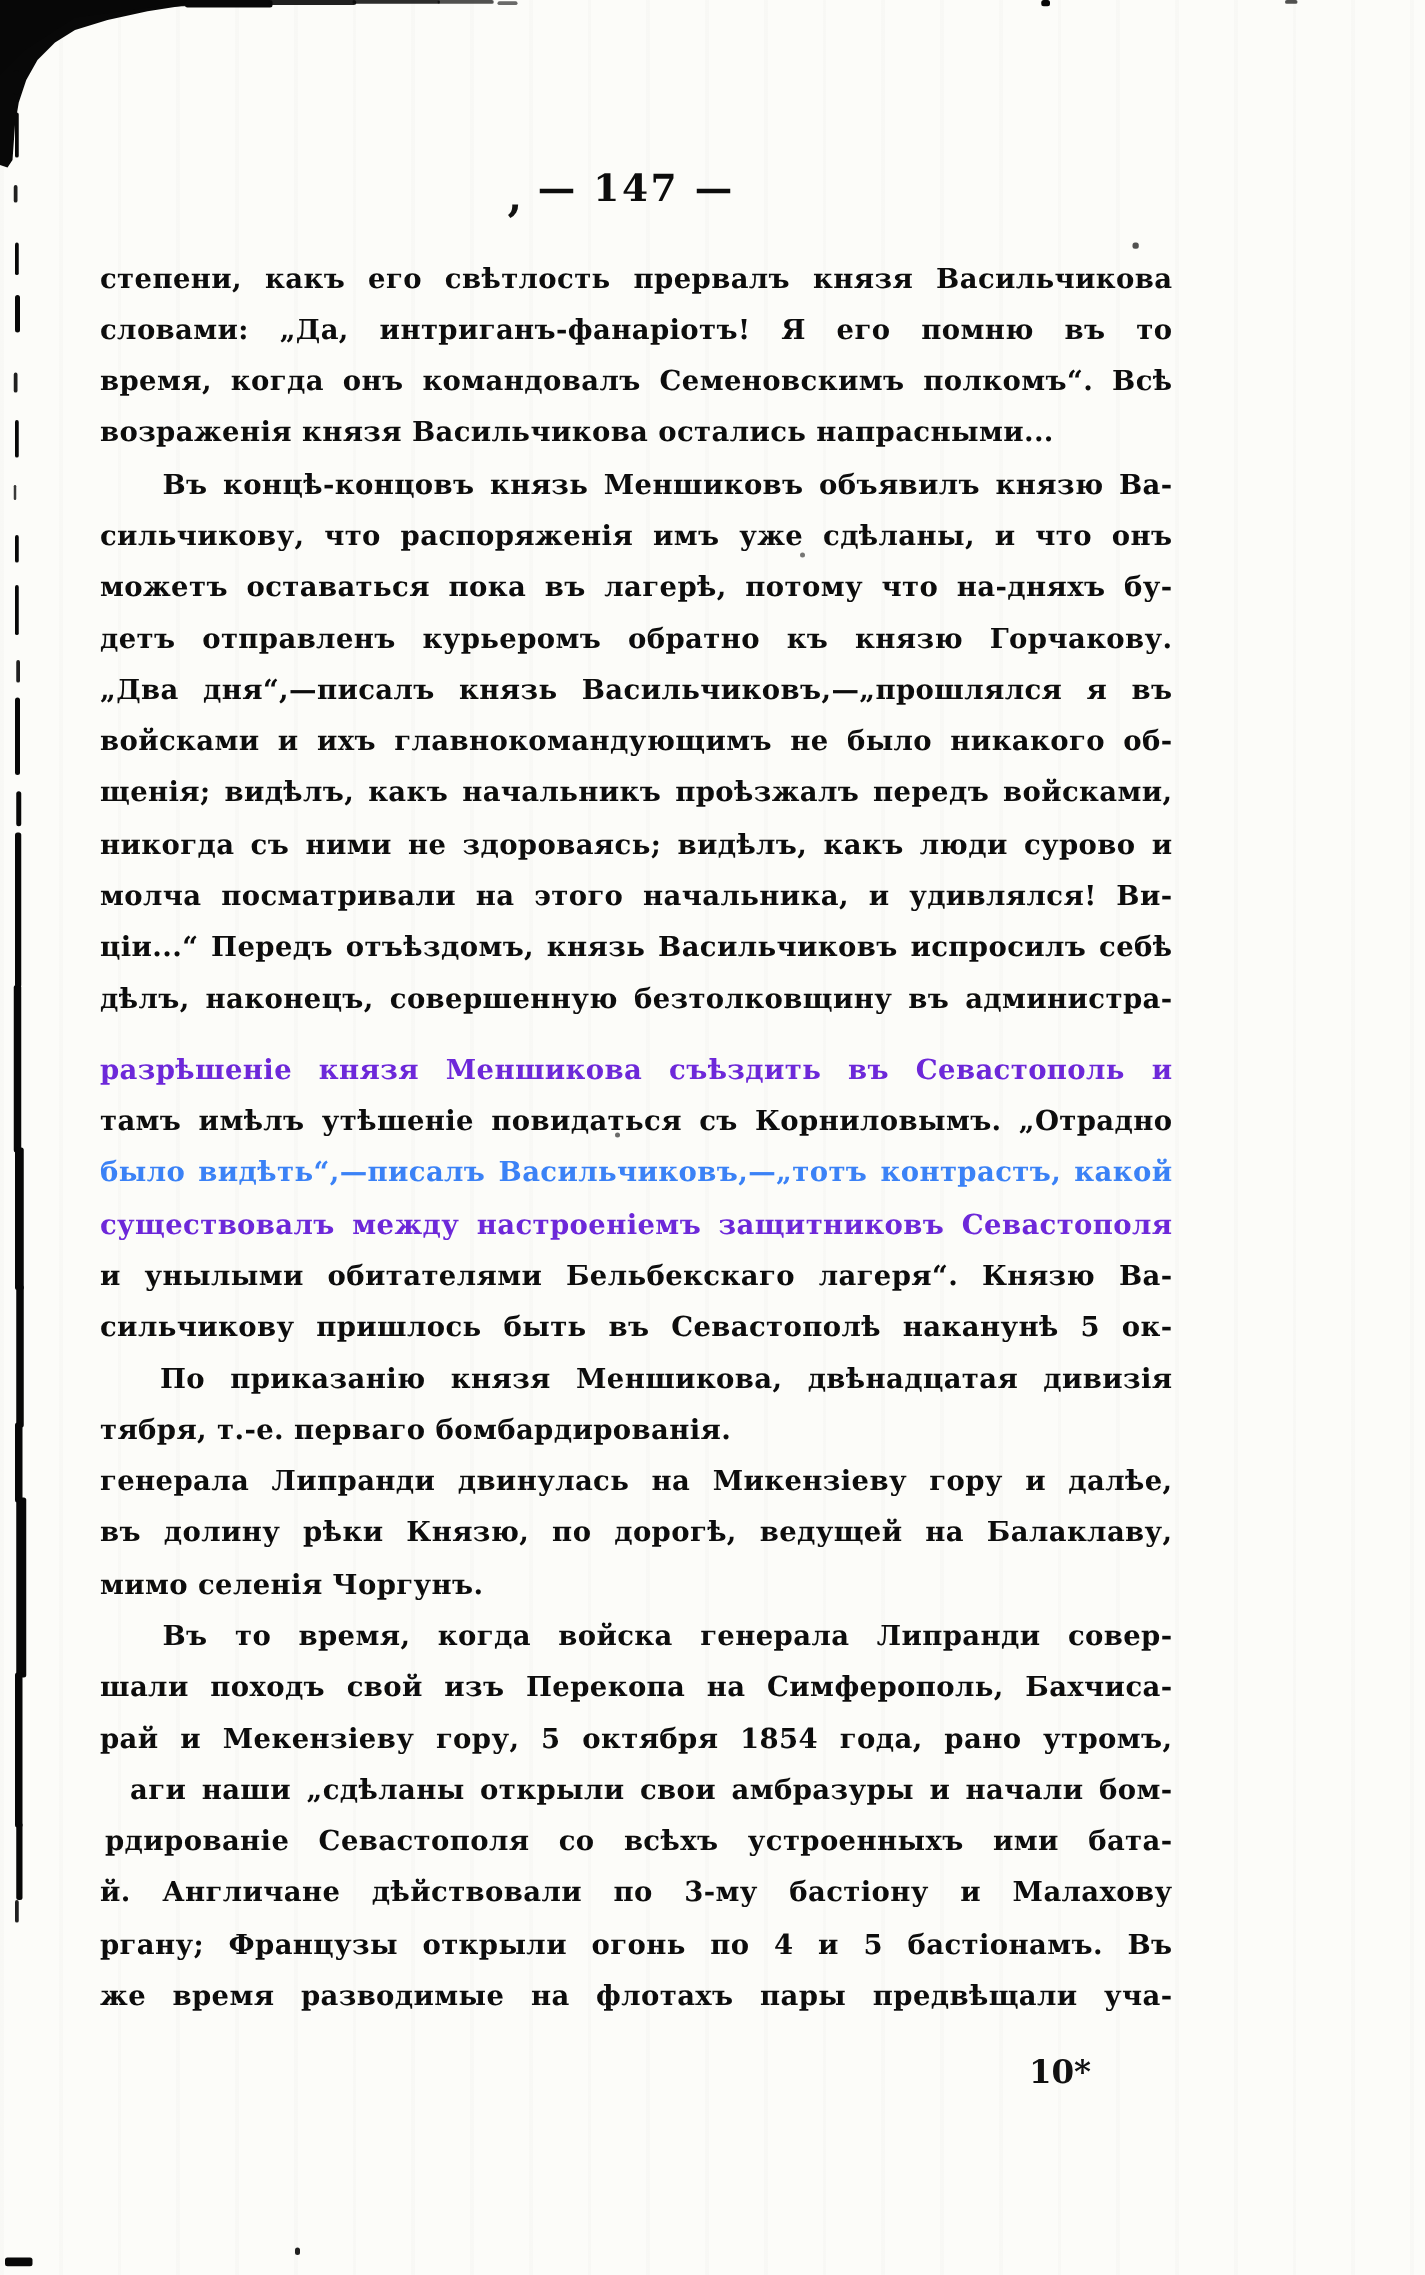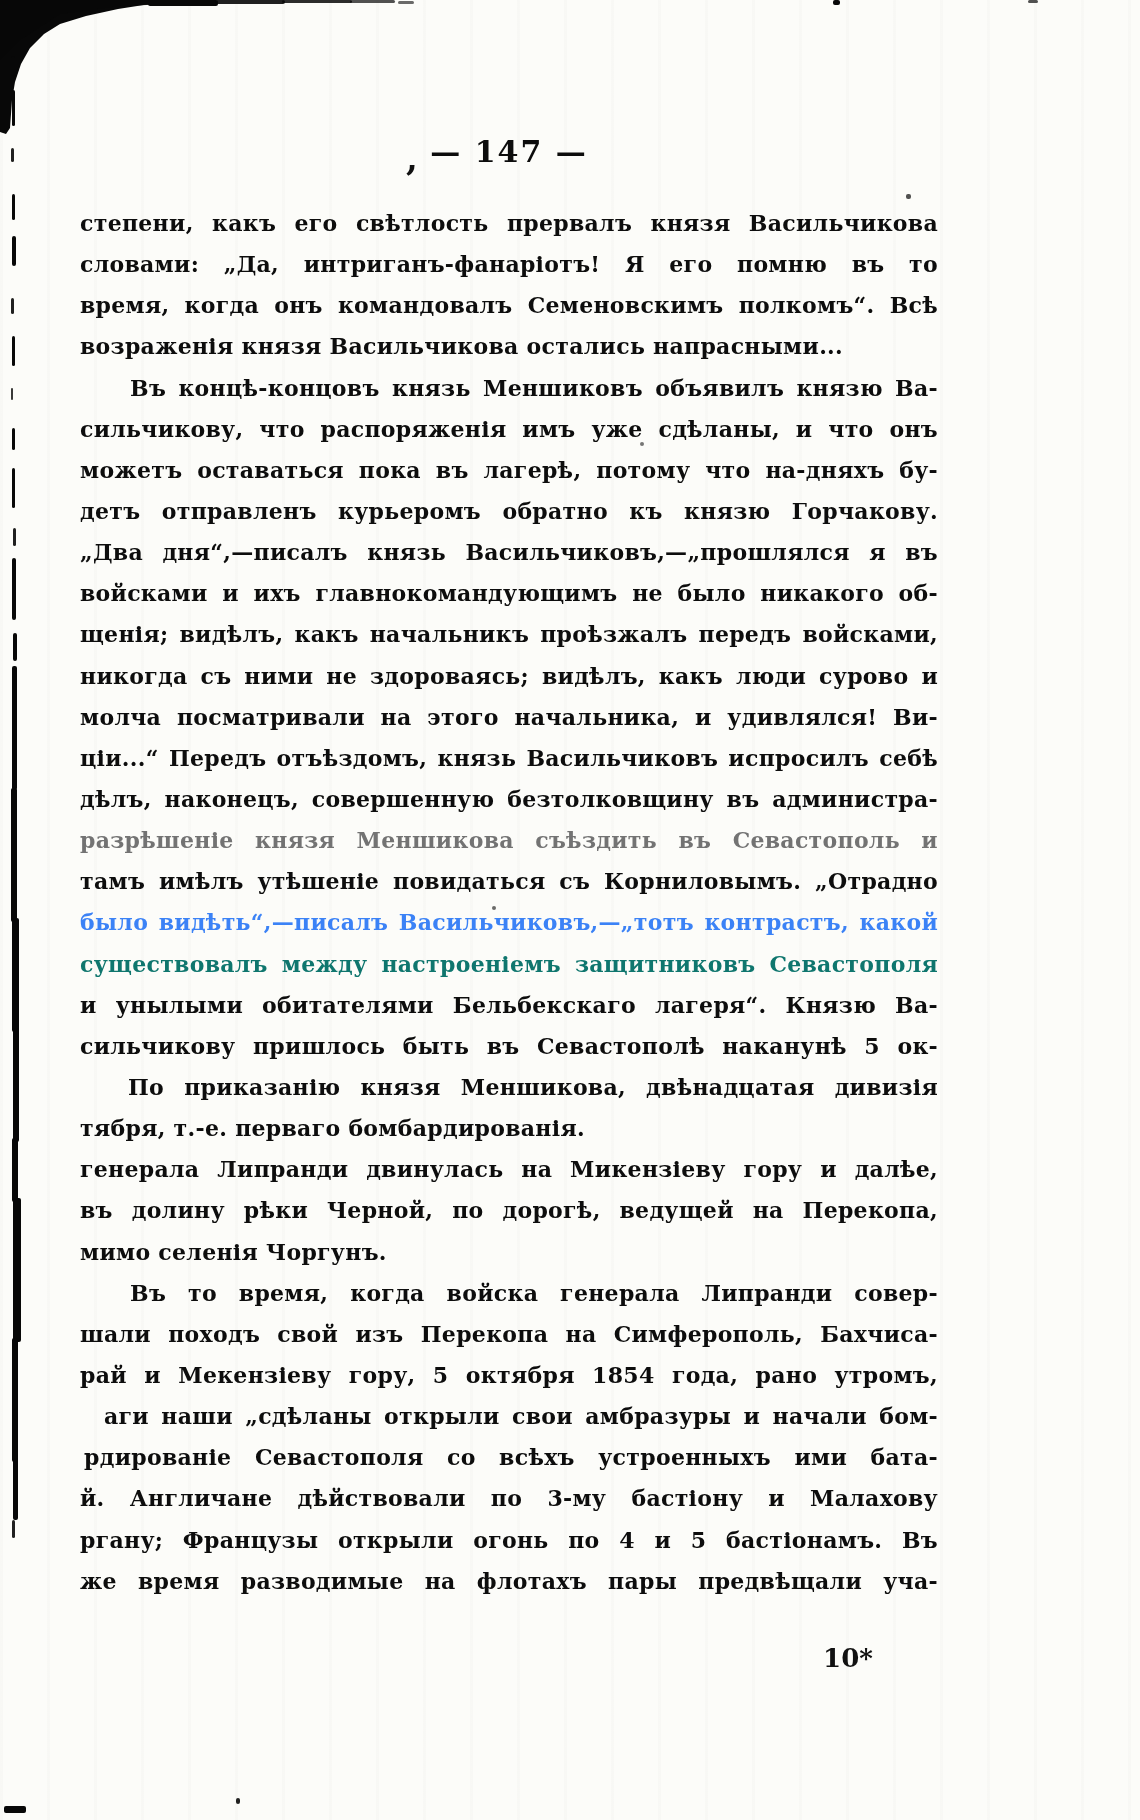--- a/index.html
+++ b/index.html
@@ -61,30 +61,30 @@
       <div class="line j" style="color: rgb(13, 13, 13);">сильчикову, что распоряженія имъ уже сдѣланы, и что онъ</div>
       <div class="line j" style="color: rgb(13, 13, 13);">можетъ оставаться пока въ лагерѣ, потому что на-дняхъ бу-</div>
       <div class="line j" style="color: rgb(13, 13, 13);">детъ отправленъ курьеромъ обратно къ князю Горчакову.</div>
       <div class="line j" style="color: rgb(13, 13, 13);">„Два дня“,—писалъ князь Васильчиковъ,—„прошлялся я въ</div>
       <div class="line j" style="color: rgb(13, 13, 13);">войсками и ихъ главнокомандующимъ не было никакого об-</div>
       <div class="line j" style="color: rgb(13, 13, 13);">щенія; видѣлъ, какъ начальникъ проѣзжалъ передъ войсками,</div>
       <div class="line j" style="color: rgb(13, 13, 13);">никогда съ ними не здороваясь; видѣлъ, какъ люди сурово и</div>
       <div class="line j" style="color: rgb(13, 13, 13);">молча посматривали на этого начальника, и удивлялся! Ви-</div>
       <div class="line j" style="color: rgb(13, 13, 13);">ціи...“ Передъ отъѣздомъ, князь Васильчиковъ испросилъ себѣ</div>
       <div class="line j" style="color: rgb(13, 13, 13);">дѣлъ, наконецъ, совершенную безтолковщину въ администра-</div>
-      <div class="line j" style="color: #737373;">разрѣшеніе князя Меншикова съѣздить въ Севастополь и</div>
+      <div class="line j" style="color: #6d28d9; margin-top: 16px;">разрѣшеніе князя Меншикова съѣздить въ Севастополь и</div>
       <div class="line j" style="color: rgb(13, 13, 13);">тамъ имѣлъ утѣшеніе повидаться съ Корниловымъ. „Отрадно</div>
       <div class="line j" style="color: #3b82f6;">было видѣть“,—писалъ Васильчиковъ,—„тотъ контрастъ, какой</div>
-      <div class="line j" style="color: #0f766e;">существовалъ между настроеніемъ защитниковъ Севастополя</div>
+      <div class="line j" style="color: #6d28d9;">существовалъ между настроеніемъ защитниковъ Севастополя</div>
       <div class="line j" style="color: rgb(13, 13, 13);">и унылыми обитателями Бельбекскаго лагеря“. Князю Ва-</div>
       <div class="line j" style="color: rgb(13, 13, 13);">сильчикову пришлось быть въ Севастополѣ наканунѣ 5 ок-</div>
       <div class="line j" style="padding-left: 48px; color: rgb(13, 13, 13);">По приказанію князя Меншикова, двѣнадцатая дивизія</div>
       <div class="line" style="color: rgb(13, 13, 13);">тября, т.-е. перваго бомбардированія.</div>
       <div class="line j" style="color: rgb(13, 13, 13);">генерала Липранди двинулась на Микензіеву гору и далѣе,</div>
-      <div class="line j" style="color: rgb(13, 13, 13);">въ долину рѣки Черной, по дорогѣ, ведущей на Перекопа,</div>
+      <div class="line j" style="color: rgb(13, 13, 13);">въ долину рѣки Князю, по дорогѣ, ведущей на Балаклаву,</div>
       <div class="line" style="color: rgb(13, 13, 13);">мимо селенія Чоргунъ.</div>
       <div class="line j" style="padding-left: 50px; color: rgb(13, 13, 13);">Въ то время, когда войска генерала Липранди совер-</div>
       <div class="line j" style="color: rgb(13, 13, 13);">шали походъ свой изъ Перекопа на Симферополь, Бахчиса-</div>
       <div class="line j" style="color: rgb(13, 13, 13);">рай и Мекензіеву гору, 5 октября 1854 года, рано утромъ,</div>
       <div class="line j" style="padding-left: 24px; color: rgb(13, 13, 13);">аги наши „сдѣланы открыли свои амбразуры и начали бом-</div>
       <div class="line j" style="padding-left: 4px; color: rgb(13, 13, 13);">рдированіе Севастополя со всѣхъ устроенныхъ ими бата-</div>
       <div class="line j" style="color: rgb(13, 13, 13);">й. Англичане дѣйствовали по 3-му бастіону и Малахову</div>
       <div class="line j" style="color: rgb(13, 13, 13);">ргану; Французы открыли огонь по 4 и 5 бастіонамъ. Въ</div>
       <div class="line j" style="color: rgb(13, 13, 13);">же время разводимые на флотахъ пары предвѣщали уча-</div>
     </div>

